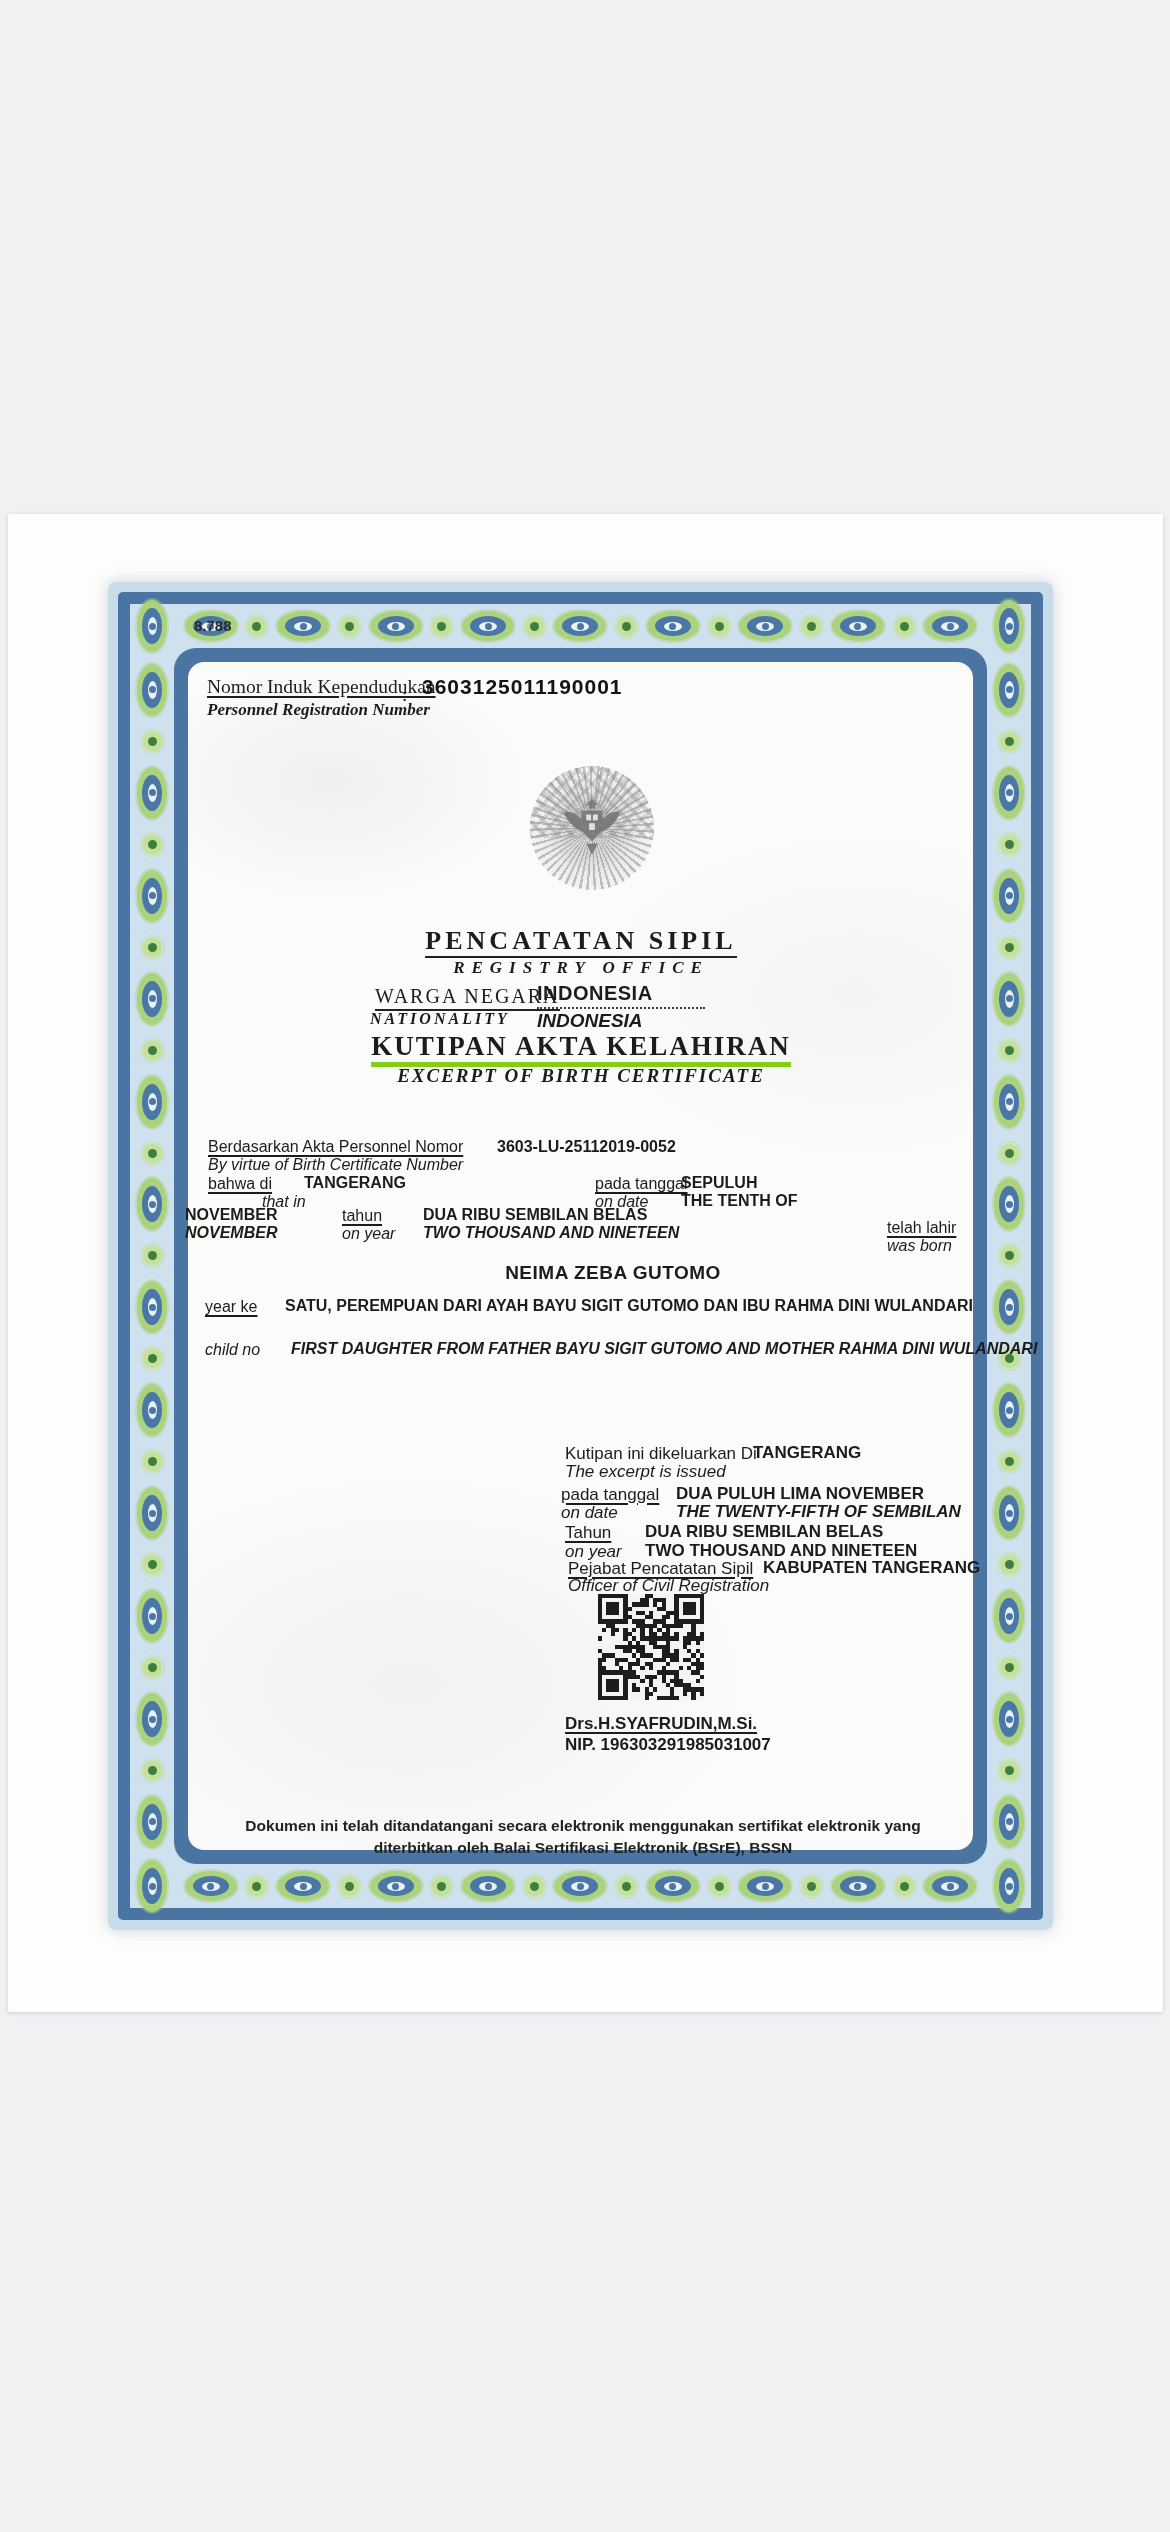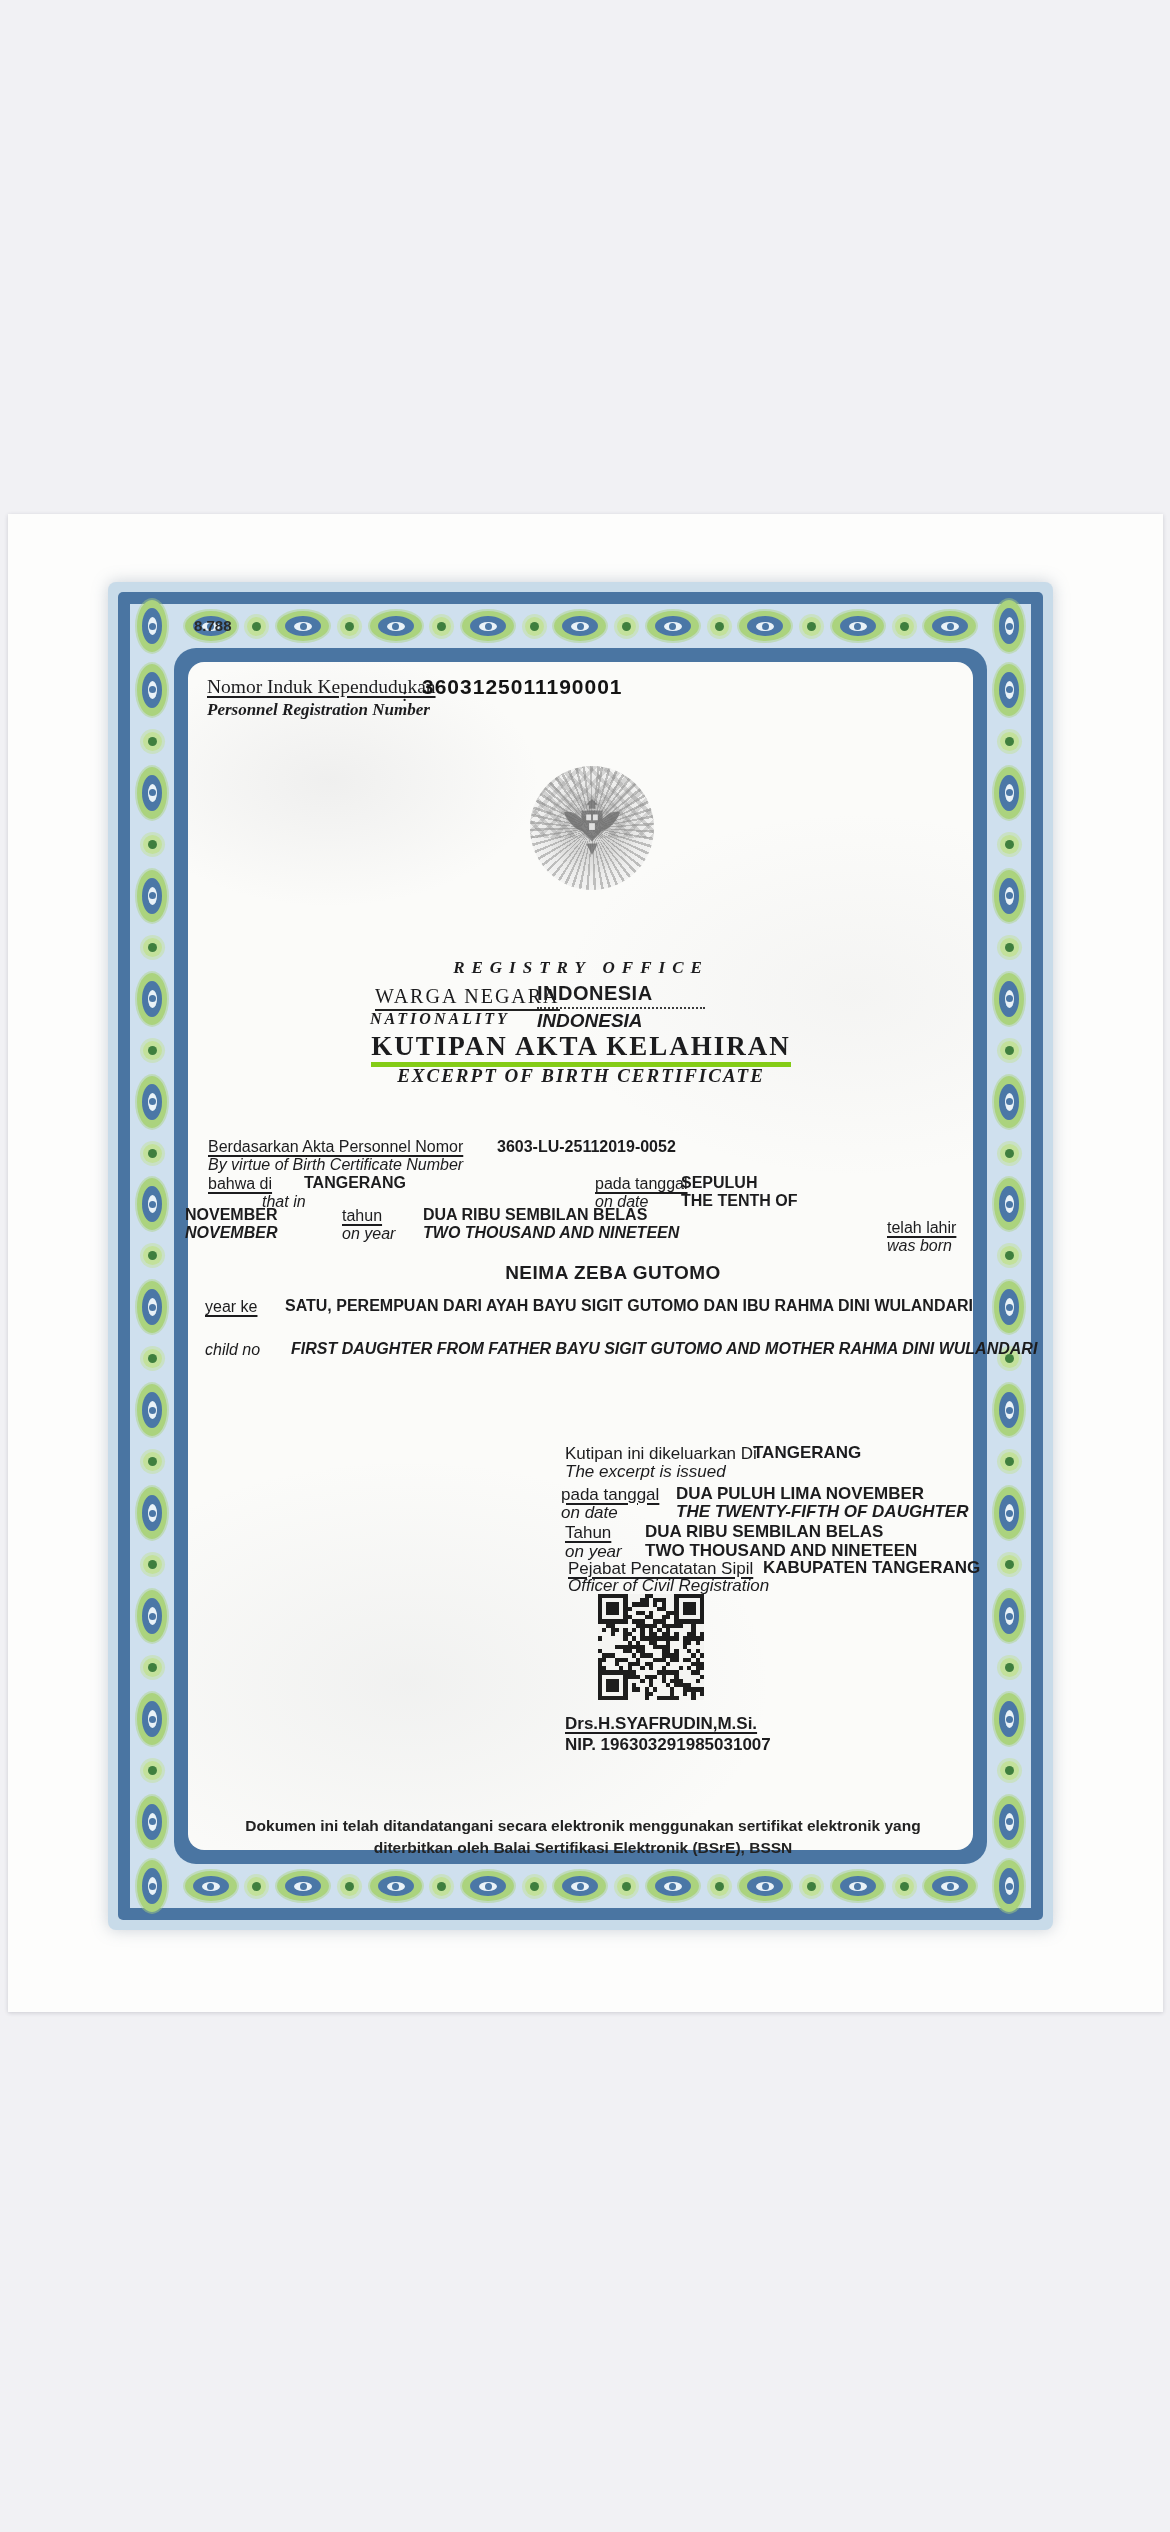--- a/index.html
+++ b/index.html
@@ -579,20 +579,23 @@
         <path d="M24 48 L30 60 L36 48 Z"></path>
       </g>
       <g fill="#e8e8e8" opacity="0.9">
         <rect x="24" y="18" width="5" height="6"></rect>
         <rect x="31" y="18" width="5" height="6"></rect>
         <rect x="27" y="27" width="6" height="7"></rect>
       </g>
     </svg>
   </div>
 
+  <div class="abs ctr" style="left:180px;top:412px;width:786px;">
+    <span class="srf bd h-office">PENCATATAN SIPIL</span>
+  </div>
   <div class="abs ctr" style="left:180px;top:444px;width:786px;">
     <span class="srf it h-office-en">REGISTRY OFFICE</span>
   </div>
 
   <span class="abs srf nat-lbl" style="left:367px;top:471px;">WARGA NEGARA</span>
   <span class="abs srf it nat-lbl-en" style="left:362px;top:496px;">NATIONALITY</span>
   <span class="abs dotline" style="left:529px;top:468px;"><b class="bd nat-val">INDONESIA</b></span>
   <span class="abs bd it" style="left:529px;top:496px;font-size:19px;">INDONESIA</span>
 
   <div class="abs ctr" style="left:180px;top:517px;width:786px;">
@@ -632,21 +635,21 @@
   <span class="abs s16 it" style="left:197px;top:827px;">child no</span>
   <span class="abs bd it" style="left:283px;top:826px;font-size:16px;">FIRST DAUGHTER FROM FATHER BAYU SIGIT GUTOMO AND MOTHER RAHMA DINI WULANDARI</span>
 
   <span class="abs s17" style="left:557px;top:931px;">Kutipan ini dikeluarkan Di</span>
   <span class="abs s17 bd" style="left:745px;top:930px;">TANGERANG</span>
   <span class="abs s17 it" style="left:557px;top:949px;font-style:italic;">The excerpt  is issued</span>
 
   <span class="abs s17 ul" style="left:553px;top:972px;">pada tanggal</span>
   <span class="abs s17 bd" style="left:668px;top:971px;">DUA PULUH LIMA NOVEMBER</span>
   <span class="abs s17 it" style="left:553px;top:990px;">on date</span>
-  <span class="abs s17 bd it" style="left:668px;top:989px;">THE TWENTY-FIFTH OF DAUGHTER</span>
+  <span class="abs s17 bd it" style="left:668px;top:989px;">THE TWENTY-FIFTH OF SEMBILAN</span>
 
   <span class="abs s17 ul" style="left:557px;top:1010px;">Tahun</span>
   <span class="abs s17 bd" style="left:637px;top:1009px;">DUA RIBU SEMBILAN BELAS</span>
   <span class="abs s17 it" style="left:557px;top:1029px;">on year</span>
   <span class="abs s17 bd" style="left:637px;top:1028px;">TWO THOUSAND AND NINETEEN</span>
 
   <span class="abs s17 ul" style="left:560px;top:1046px;">Pejabat Pencatatan Sipil</span>
   <span class="abs s17 bd" style="left:755px;top:1045px;">KABUPATEN TANGERANG</span>
   <span class="abs s17 it" style="left:560px;top:1063px;">Officer of Civil Registration</span>
 

